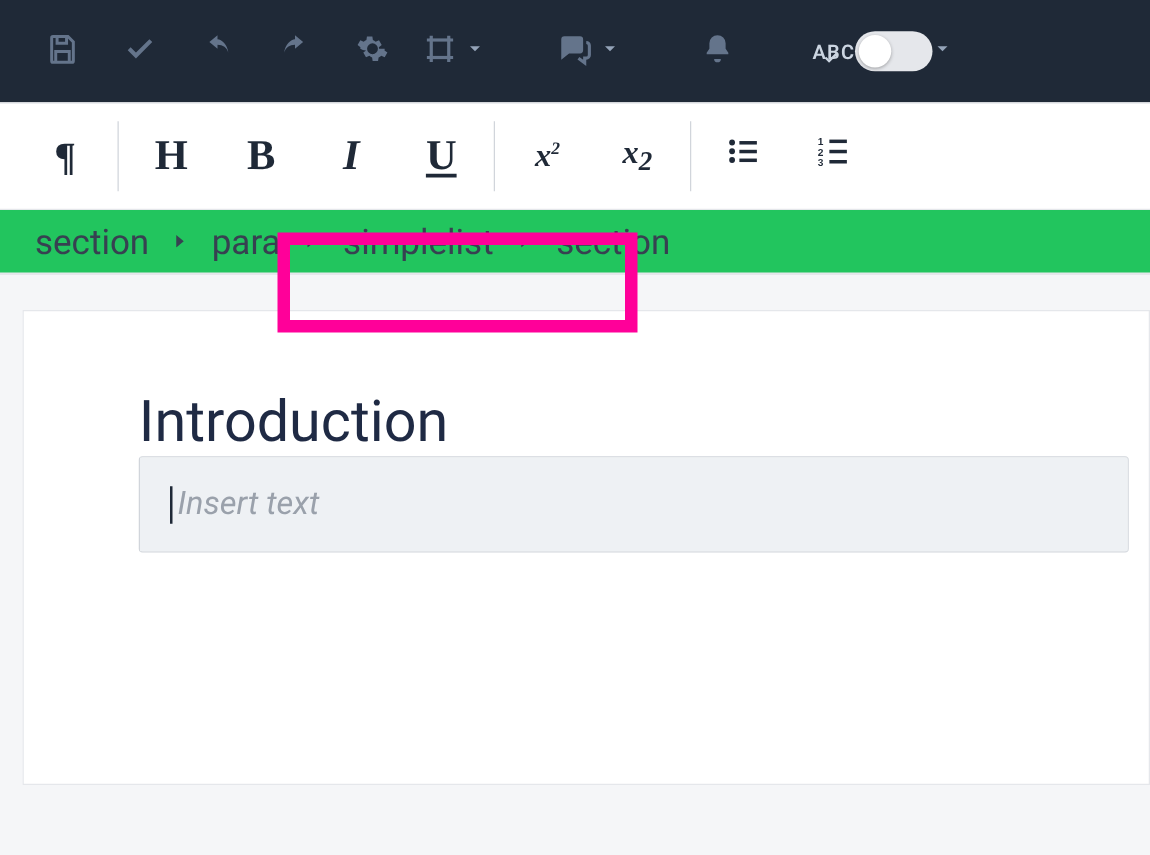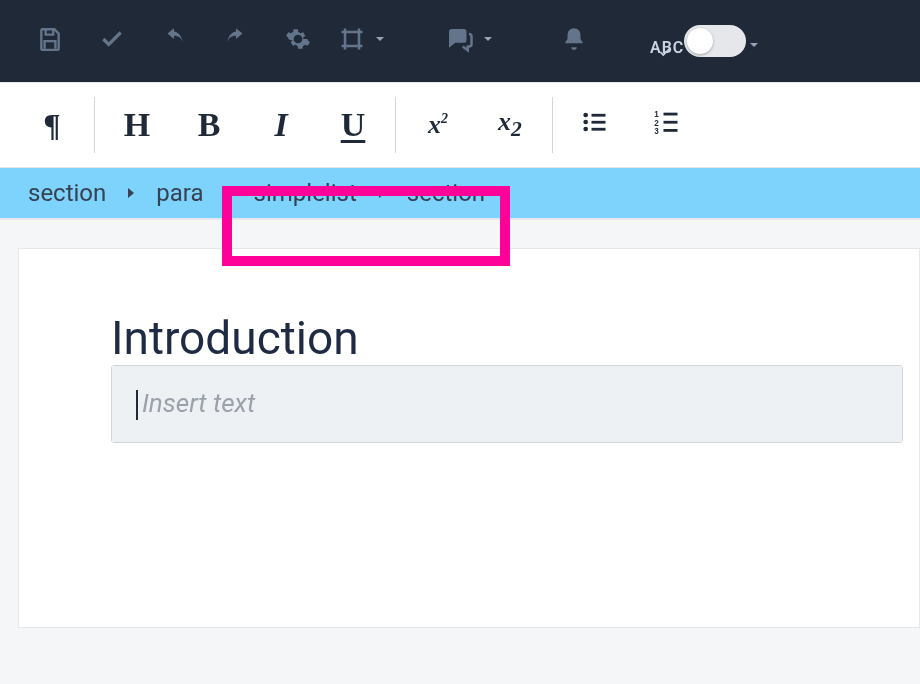--- a/index.html
+++ b/index.html
@@ -18,21 +18,21 @@
     width: 44px; height: 44px;
     display: flex; align-items: center; justify-content: center;
     color: #64748b;
     border-radius: 4px;
     cursor: pointer;
   }
   .topbar .tbtn svg { width: 26px; height: 26px; }
   .topbar .tbtn-group { display: flex; align-items: center; gap: 6px; color:#64748b; }
   .topbar .chev { color:#94a3b8; }
   .topbar .chev svg{ width:16px; height:16px; }
-  .abc-wrap { display:flex; align-items:flex-end; }
+  .abc-wrap { display:flex; align-items:center; }
   .abc-label { color:#cbd5e1; font-size:16px; font-weight:600; letter-spacing:1px; position:relative; }
   .abc-label .tick { position:absolute; left:8px; bottom:-6px; }
   .toggle {
     width: 62px; height: 32px; border-radius: 16px; background:#e5e7eb;
     position:relative; cursor:pointer;
   }
   .toggle::after {
     content:""; position:absolute; left:3px; top:3px; width:26px; height:26px;
     border-radius:50%; background:#fff; box-shadow:0 1px 3px rgba(0,0,0,.3);
   }
@@ -57,27 +57,27 @@
   }
   .fbtn.italic { font-style: italic; }
   .fbtn.underline span { text-decoration: underline; text-underline-offset: 4px; }
   .fbtn.sup { font-size:26px;font-style:italic; }
   .fbtn.sup sup { font-size:14px; vertical-align: super; }
   .fdiv { width:1px; height:56px; background:#d1d5db; margin: 0 6px; }
   .fbtn svg { width:28px; height:28px; }
 
   
   .crumbbar {
-    background:#7dd3fc;
+    background:#22c55e;
     height: 52px;
     border-bottom: 2px solid #e5e7eb;
     display:flex; align-items:center;
     padding: 0 28px;
     gap: 20px;
-    font-size: 24px;
+    font-size: 28px;
     color:#374151;
     position:relative;
   }
   .crumb { display:flex; align-items:center; gap:10px; cursor:pointer; }
   .crumb-sep svg { width:10px; height:10px; }
   .crumb-sep { color:#374151; display:flex; align-items:center; }
   .highlight-box {
     position:absolute;
     left: 222px; top: 186px;
     width: 288px; height: 80px;

